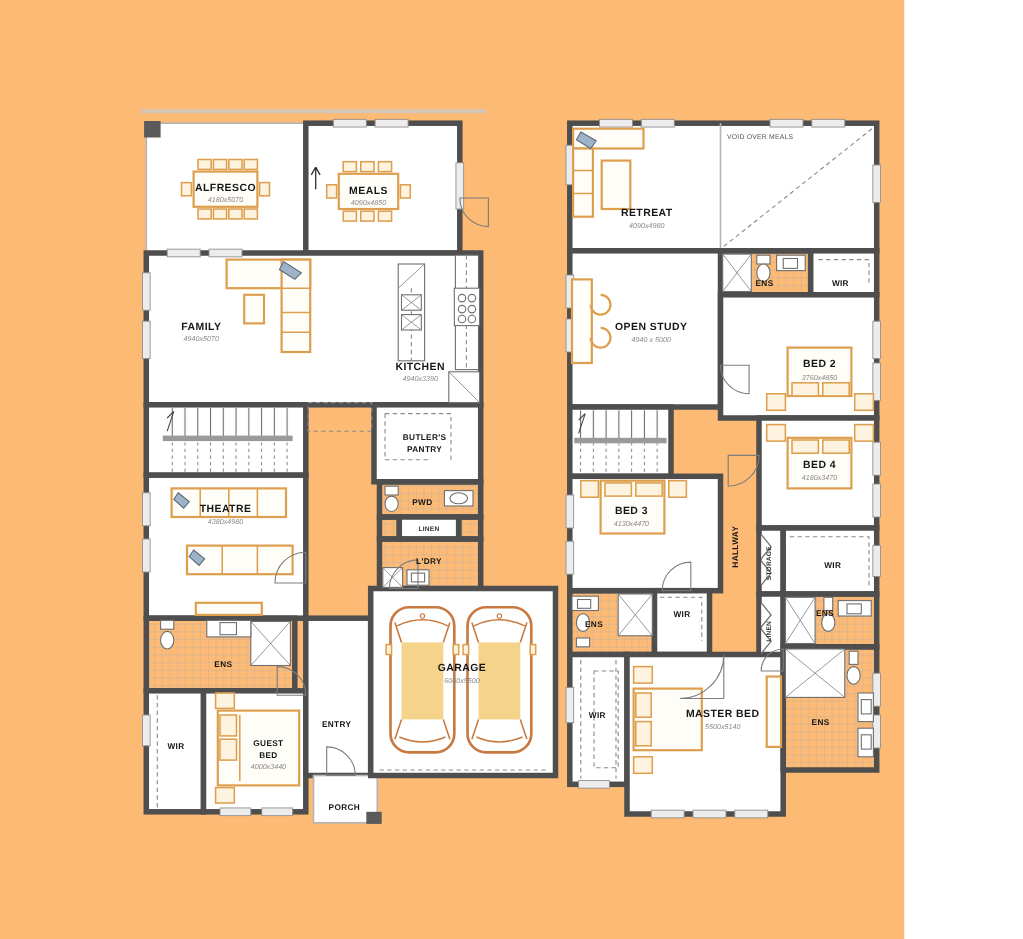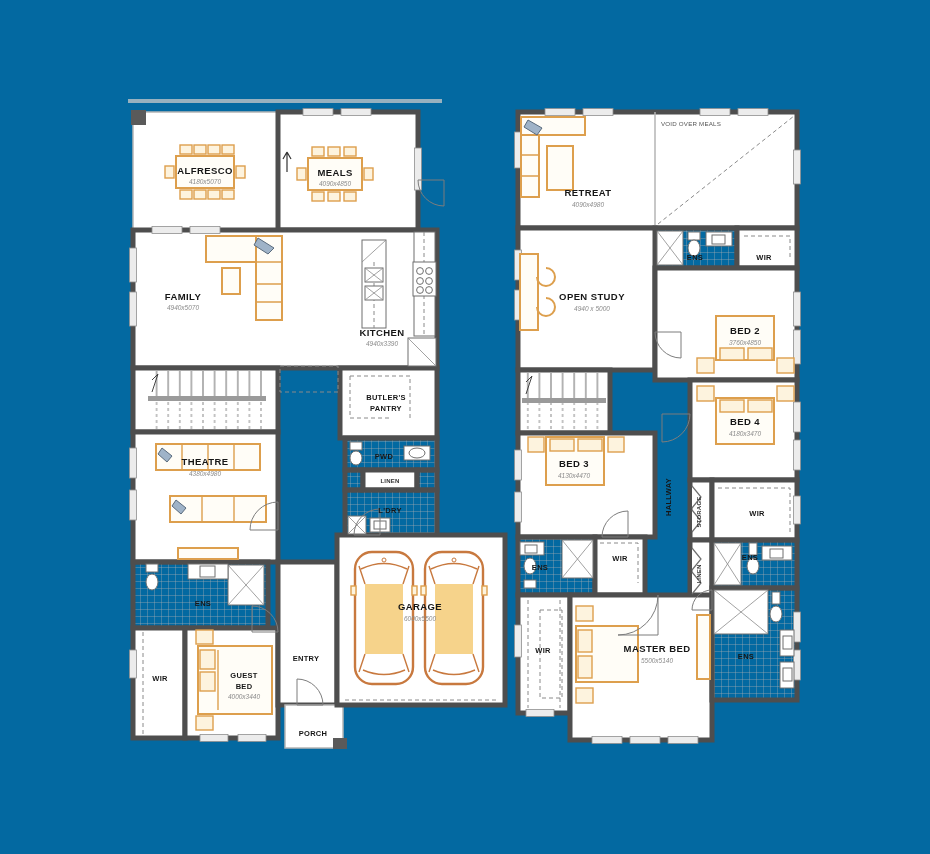--- a/index.html
+++ b/index.html
@@ -1,16 +1,16 @@
 <!DOCTYPE html>
 <html><head>
 <meta charset="utf-8">
 <style>
   html,body{margin:0;padding:0;background:#ffffff;}
-  .stage{position:relative;width:930px;height:854px;background:#0369a1;font-family:"Liberation Sans",sans-serif;}
+  .stage{position:relative;width:822px;height:854px;background:#fdba74;font-family:"Liberation Sans",sans-serif;}
   svg text{font-family:"Liberation Sans","DejaVu Sans",sans-serif;}
   .lbl{font-size:9.5px;font-weight:bold;fill:#161616;letter-spacing:.4px;text-anchor:middle;}
   .lbl-sm{font-size:7.5px;font-weight:bold;fill:#161616;letter-spacing:.3px;text-anchor:middle;}
   .lbl-xs{font-size:6px;font-weight:bold;fill:#333;letter-spacing:.2px;text-anchor:middle;}
   .dim{font-size:6.5px;font-style:italic;fill:#8b8b8b;text-anchor:middle;}
   .void-lbl{font-size:6.2px;fill:#555;letter-spacing:.2px;}
   .room{fill:#ffffff;stroke:#4e4e4e;stroke-width:5;}
   .room-thin{fill:#ffffff;stroke:#b5b5b5;stroke-width:1.5;}
   .hroom{fill:url(#hatch);stroke:#4e4e4e;stroke-width:5;}
   .win{fill:#ececec;stroke:#8f8f8f;stroke-width:.8;}

